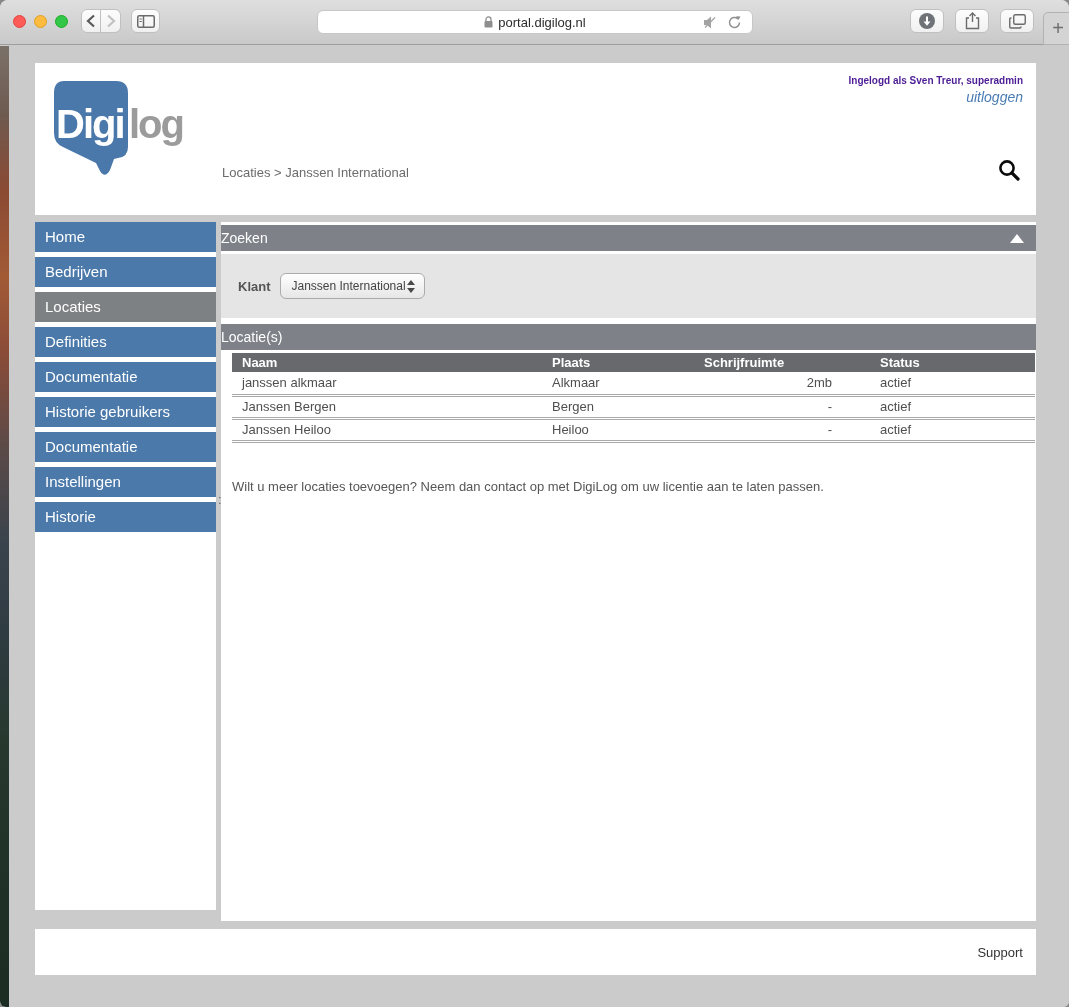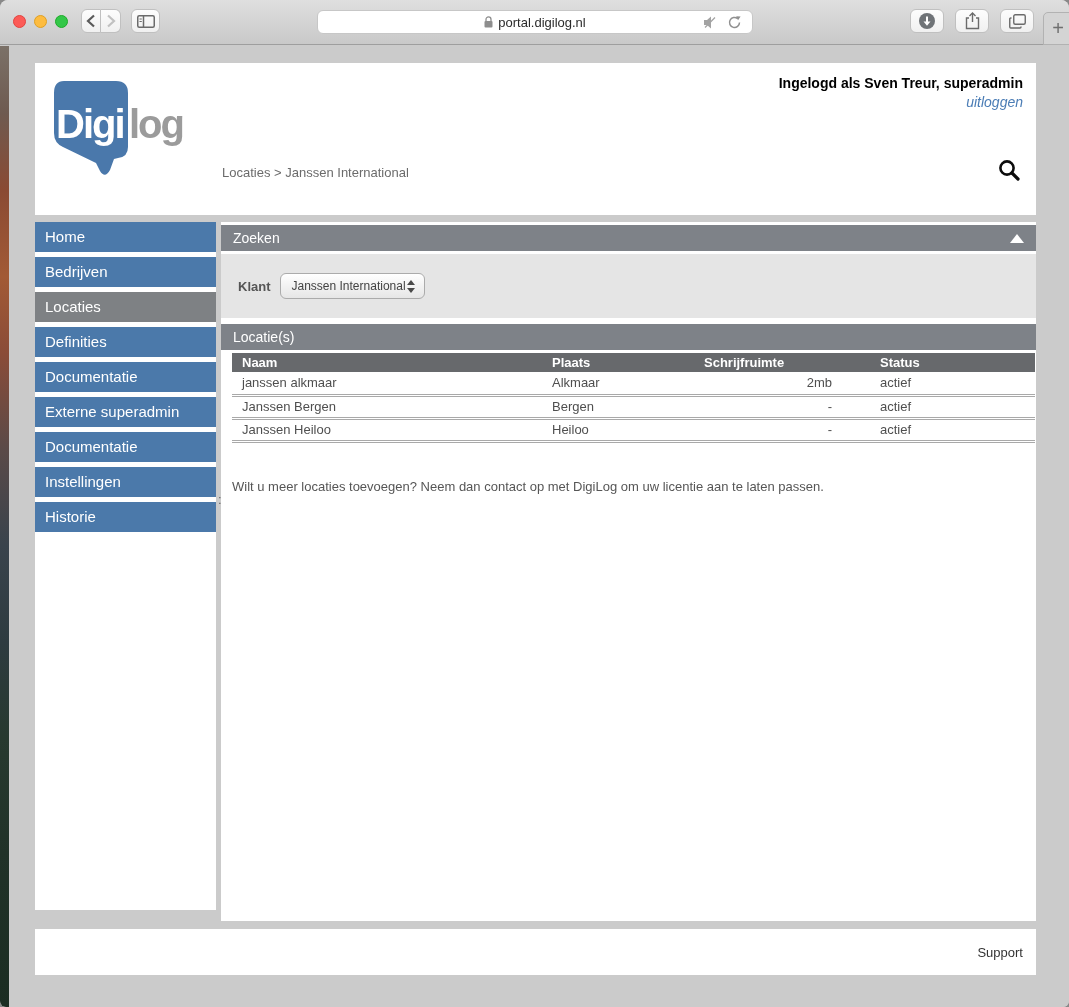--- a/index.html
+++ b/index.html
@@ -41,34 +41,34 @@
   .page { position:absolute; top:46px; left:0; width:1069px; height:961px; background:#cbcbcb; }
   .photostrip { position:absolute; left:0; top:0; width:9px; height:961px;
      background:linear-gradient(180deg,#7b7168 0%,#6e5a50 7%,#8a4a33 15%,#a25a35 24%,#8a4c38 32%,
        #5a4a48 42%,#39434c 52%,#2e3b40 62%,#27392f 72%,#213228 84%,#1b2d22 100%); }
 
   .card { position:absolute; background:#fff; }
   .header-card { left:35px; top:17px; width:1001px; height:152px; }
 
   .breadcrumb { position:absolute; left:187px; top:102px; font-size:13px; color:#6b6b6b; }
   .login { position:absolute; right:13px; top:12px; text-align:right; }
-  .login .who { font-size:14px; font-weight:bold; color:#000000; }
+  .login .who { font-size:10px; font-weight:bold; color:#4c1d95; }
   .login .out { font-size:14px; font-style:italic; color:#4a7cb5; margin-top:3px; cursor:pointer; }
   .hdr-search { position:absolute; right:15px; top:95px; cursor:pointer; }
 
   
   .sidebar { left:35px; top:176px; width:181px; height:688px; }
   .menu-item { height:30px; margin-bottom:5px; background:#4b79aa; color:#fff; font-size:15px;
                line-height:30px; padding-left:10px; cursor:pointer; }
   .menu-item.active { background:#7e8184; }
 
   
   .content { left:221px; top:176px; width:815px; height:699px; padding-top:3px; }
   .bar { height:26px; background:#7e8288; color:#fff; font-size:14px; line-height:26px;
-         padding-left:12px; position:relative; }
+         position:relative; }
   .collapse-arrow { position:absolute; right:12px; top:9px; width:0; height:0;
                     border-left:7px solid transparent; border-right:7px solid transparent;
                     border-bottom:9px solid #fff; }
   .search-panel { height:64px; background:#e5e5e5; margin-top:3px; padding:19px 0 0 17px; }
   .klant-row { display:flex; align-items:center; }
   .klant-label { font-size:13px; font-weight:bold; color:#555; margin-right:9px; }
   .select { position:relative; width:145px; height:26px; border:1px solid #ababab; border-radius:6px;
             background:linear-gradient(#ffffff,#e6e6e6); font-size:12px; color:#444;
             line-height:24px; padding-left:11px; cursor:pointer; }
   .stepper { position:absolute; right:9px; top:6px; display:flex; flex-direction:column; gap:3px; }
@@ -198,21 +198,21 @@
         <line x1="15" y1="15" x2="21" y2="21" stroke="#0c0c0c" stroke-width="3.2" stroke-linecap="round"></line>
       </svg>
     </div>
 
     <div class="card sidebar">
       <div class="menu-item">Home</div>
       <div class="menu-item">Bedrijven</div>
       <div class="menu-item active">Locaties</div>
       <div class="menu-item">Definities</div>
       <div class="menu-item">Documentatie</div>
-      <div class="menu-item">Externe superadmin</div>
+      <div class="menu-item">Historie gebruikers</div>
       <div class="menu-item">Documentatie</div>
       <div class="menu-item">Instellingen</div>
       <div class="menu-item">Historie</div>
     </div>
 
     <div class="card content">
       <div class="bar">
         <span>Zoeken</span>
         <div class="collapse-arrow"></div>
       </div>

